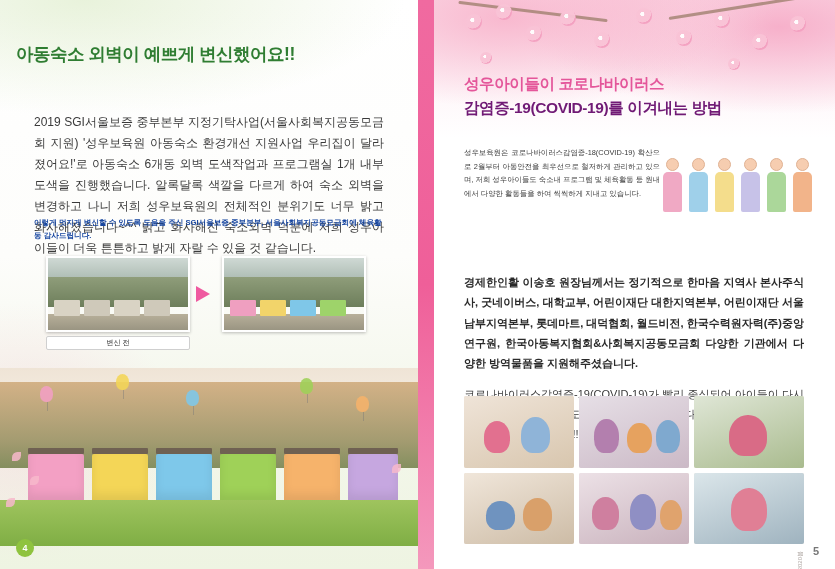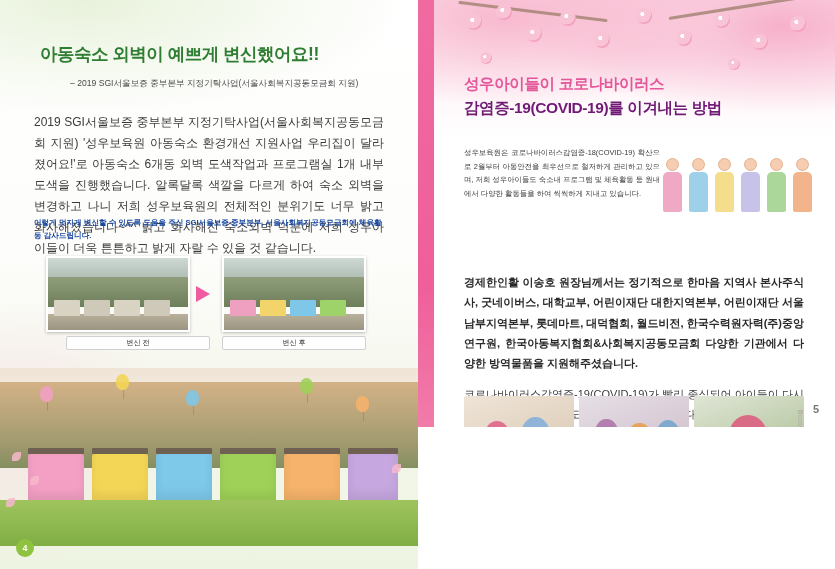--- a/index.html
+++ b/index.html
@@ -37,21 +37,21 @@
   }
   .page-left .soft-pink-left {
     position: absolute;
     left: -40px; top: 300px;
     width: 220px; height: 260px;
     background: radial-gradient(ellipse at 30% 50%, rgba(247,214,222,0.55) 0%, rgba(255,255,255,0) 70%);
     pointer-events: none;
   }
   .headline-left {
     position: absolute;
-    left: 40px; top: 42px;
+    left: 16px; top: 42px;
     font-size: 17.5px;
     font-weight: bold;
     color: #2f7d32;
     letter-spacing: -0.5px;
     white-space: nowrap;
   }
   .subhead-left {
     position: absolute;
     left: 70px; top: 78px;
     font-size: 8.6px;
@@ -119,21 +119,21 @@
     width: 144px;
     text-align: center;
     font-size: 7.2px;
     color: #333;
     background: #ffffff;
     border: 1px solid #cfcfcf;
     border-radius: 2px;
     padding: 1px 0;
     box-sizing: border-box;
   }
-  .ba-caption.before { left: 0; margin-left: 20px; }
+  .ba-caption.before { left: 0; }
   .ba-caption.after  { left: 176px; }
   .arrow-pink {
     position: absolute;
     left: 150px; top: 30px;
     width: 0; height: 0;
     border-top: 8px solid transparent;
     border-bottom: 8px solid transparent;
     border-left: 14px solid #ef5aa0;
   }
 
@@ -200,21 +200,21 @@
     font-weight: bold;
     display: flex;
     align-items: center;
     justify-content: center;
   }
 
   
   .page-right {
     position: relative;
     width: 417px;
-    height: 427px;
+    height: 569px;
     background: #ffffff;
     overflow: hidden;
   }
   .pink-band {
     position: absolute;
     left: 0; top: 0;
     width: 16px; height: 569px;
     background: linear-gradient(180deg,#f06aa0 0%, #ef5f99 50%, #f498bc 100%);
   }
   .blossom-top {
@@ -335,21 +335,20 @@
 </head>
 <body>
 
 <div class="spread">
 
   <div class="page-left">
     <div class="soft-green-top"></div>
     <div class="soft-pink-left"></div>
 
     <div class="headline-left">아동숙소 외벽이 예쁘게 변신했어요!!</div>
-    <div class="subhead-left">– 2019 SGI서울보증 중부본부 지정기탁사업(서울사회복지공동모금회 지원)</div>
 
     <div class="body-left">
       <p>2019 SGI서울보증 중부본부 지정기탁사업(서울사회복지공동모금회 지원) '성우보육원 아동숙소 환경개선 지원사업 우리집이 달라졌어요!'로 아동숙소 6개동 외벽 도색작업과 프로그램실 1개 내부도색을 진행했습니다. 알록달록 색깔을 다르게 하여 숙소 외벽을 변경하고 나니 저희 성우보육원의 전체적인 분위기도 너무 밝고 화사해졌습니다~^^ 밝고 화사해진 숙소외벽 덕분에 저희 성우아이들이 더욱 튼튼하고 밝게 자랄 수 있을 것 같습니다.</p>
     </div>
 
     <div class="note-left">이렇게 멋지게 변신할 수 있도록 도움을 주신 SGI서울보증 중부본부, 서울사회복지공동모금회에 체육활동 감사드립니다.</div>
 
     <div class="ba-wrap">
       <div class="ba-photo before">
         <div class="ba-sky"></div>
@@ -366,21 +365,20 @@
 
       <div class="ba-photo after">
         <div class="ba-sky"></div>
         <div class="ba-trees"></div>
         <div class="ba-ground"></div>
         <div class="ba-bldg" style="left:6px;width:26px;background:#ef9fc0;"></div>
         <div class="ba-bldg" style="left:36px;width:26px;background:#f2d46a;"></div>
         <div class="ba-bldg" style="left:66px;width:26px;background:#7fc7e8;"></div>
         <div class="ba-bldg" style="left:96px;width:26px;background:#9ed36a;"></div>
       </div>
-      <div class="ba-caption after">변신 후</div>
     </div>
 
     <div class="big-photo">
       <div class="bp-sky"></div>
       <div class="bp-trees"></div>
       <div class="bp-lawn"></div>
 
       <div class="bp-roof" style="left:28px; bottom:calc(26% + 46px); width:56px;"></div>
       <div class="bp-block" style="left:28px; width:56px; background:#f3a0c4;"></div>
 

